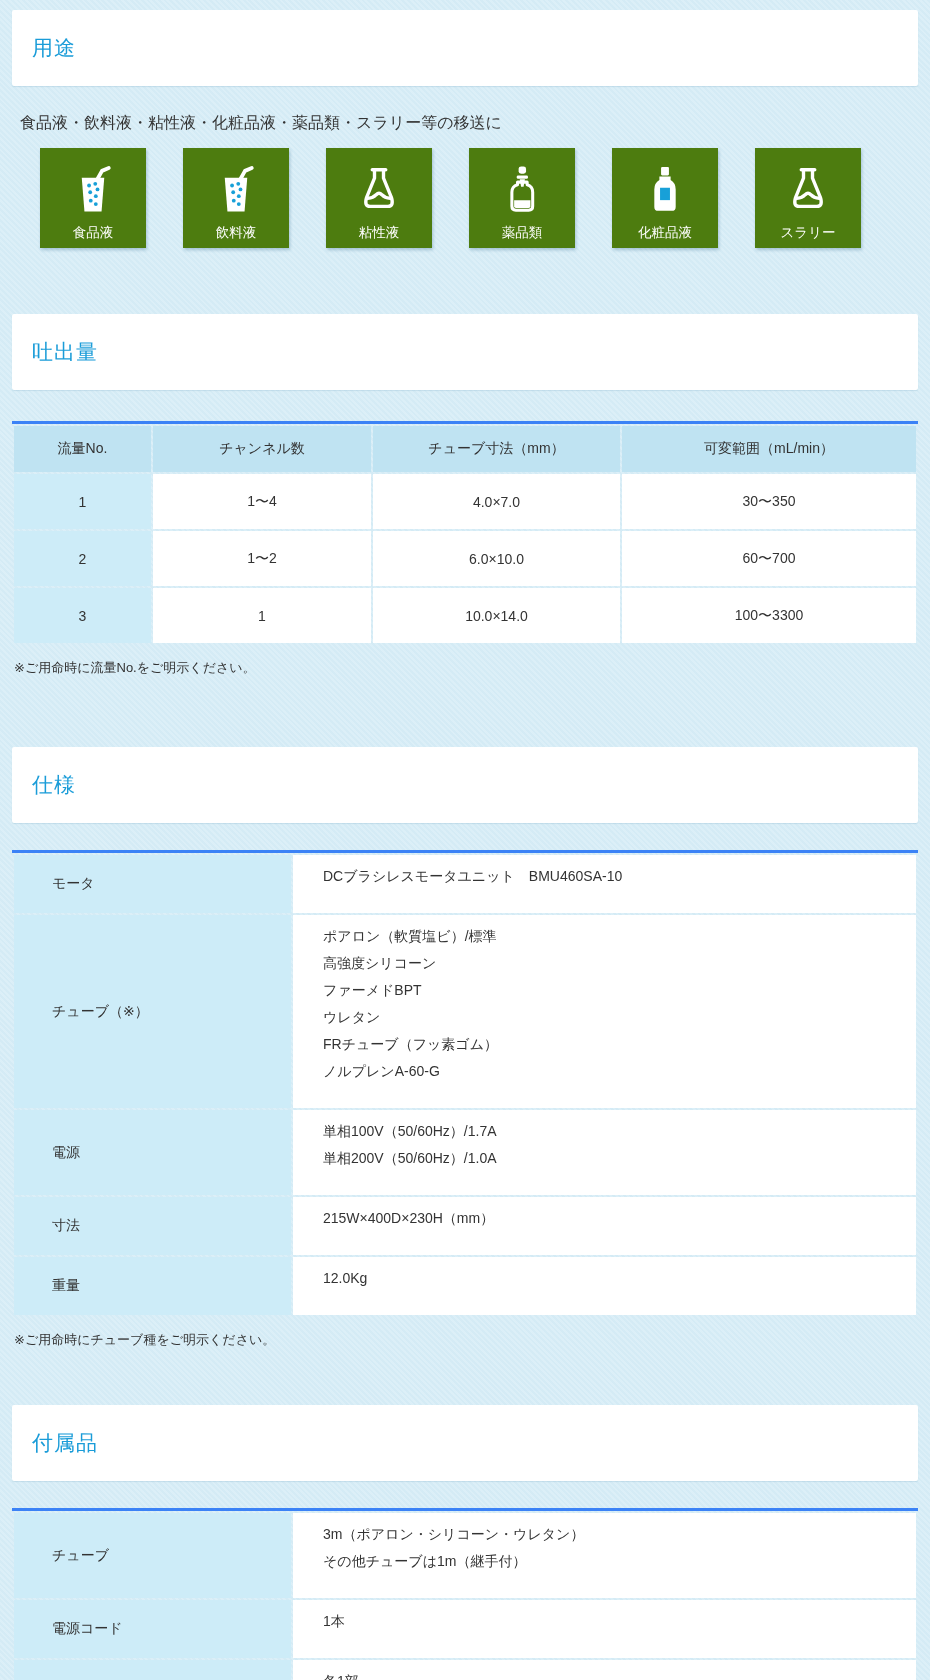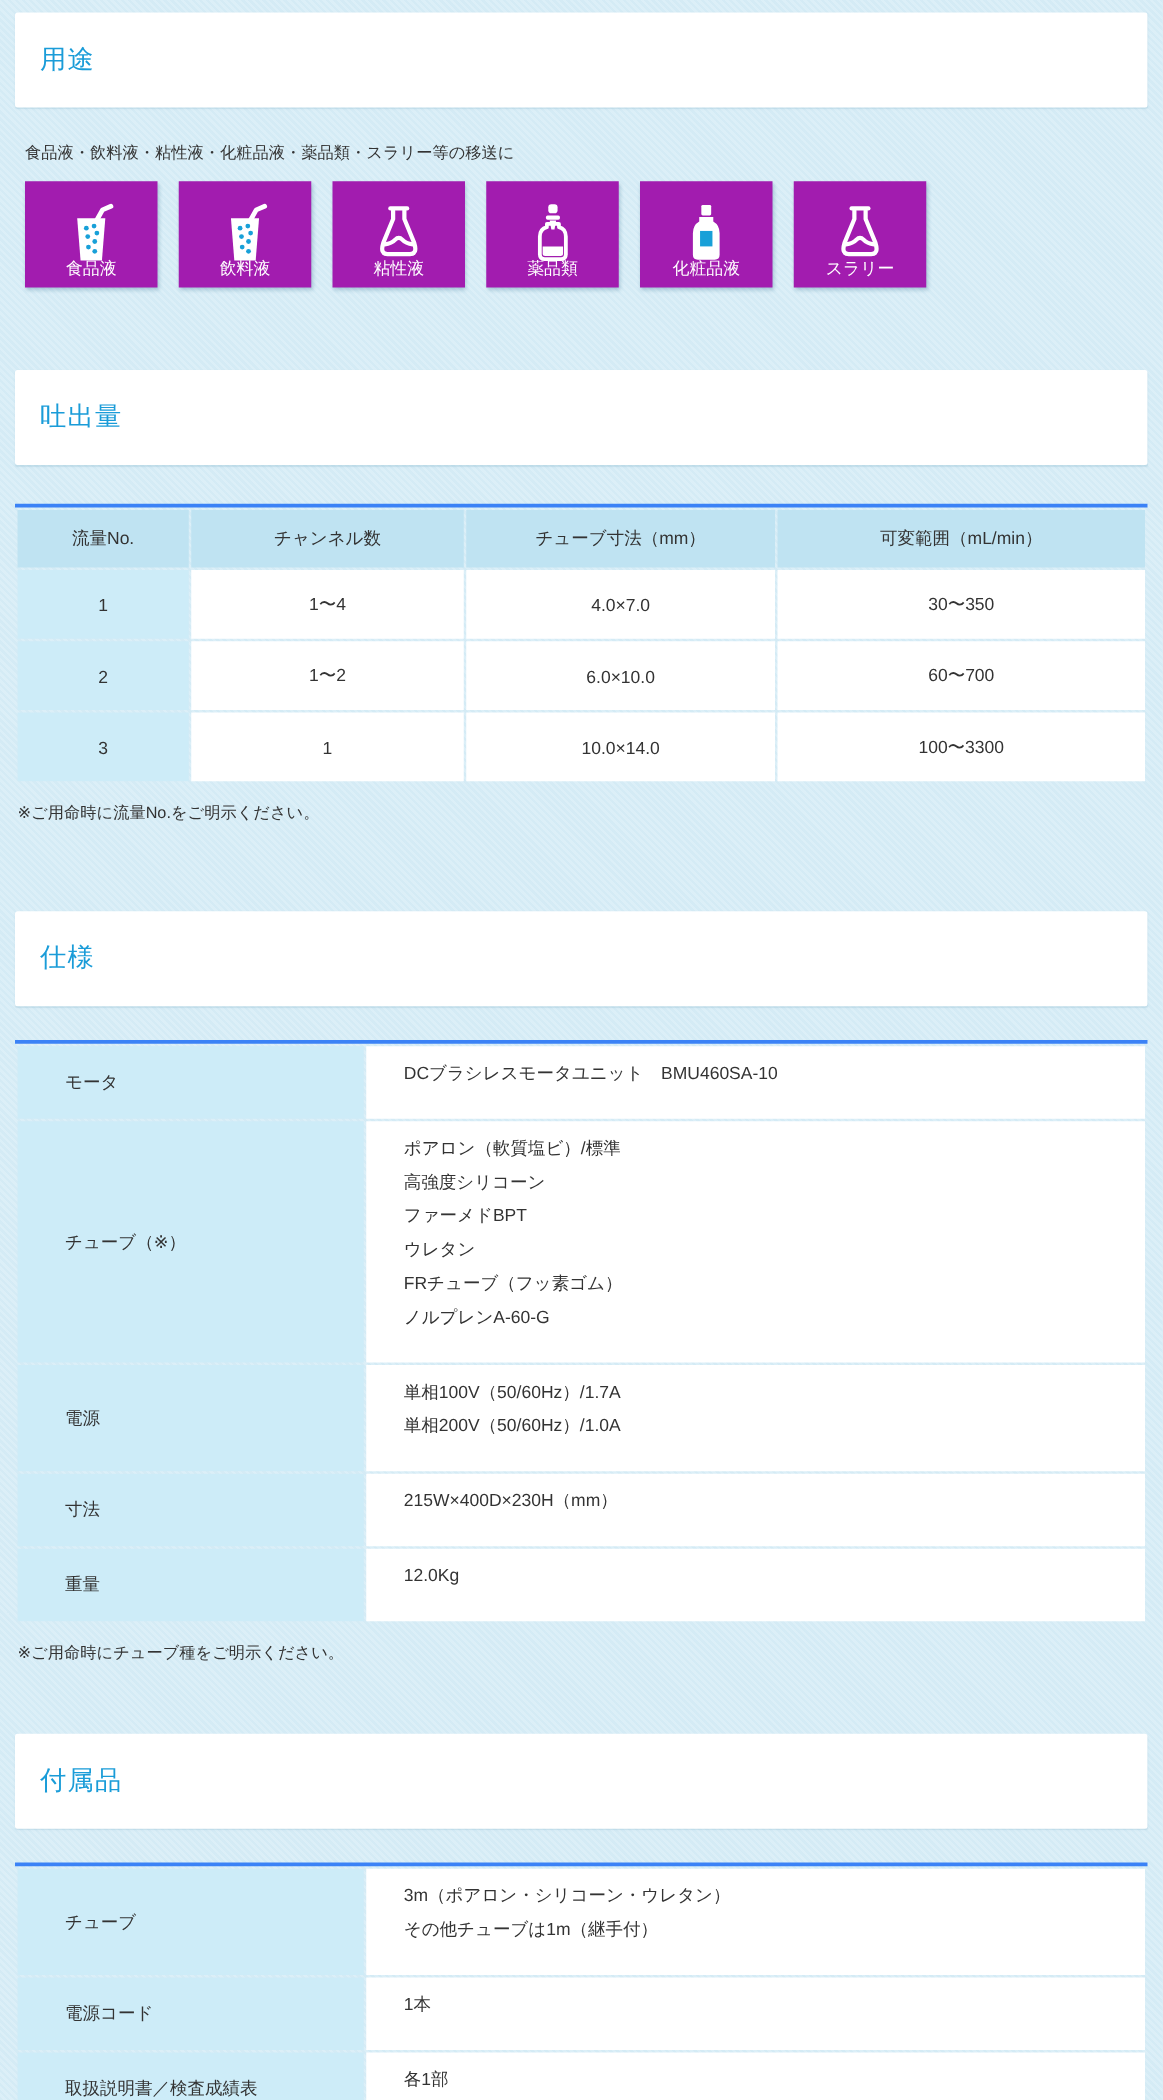--- a/index.html
+++ b/index.html
@@ -24,35 +24,36 @@
   }
   .section-title{
     color:#1a9cd8;
     font-size:21px;
     letter-spacing:1px;
   }
 
   
   .intro{
     margin:27px 0 0 8px;
-    font-size:13px;
+    font-size:16px;
   }
 
   
   .tiles{
     display:flex;
     gap:17px;
     margin:14px 0 0 8px;
   }
   .tile{
-    width:106px;height:85px;
-    background:#a21caf;
+    width:106px;height:100px;
+    background:#4d7c0f;
     position:relative;
     box-shadow:1px 2px 3px rgba(30,90,125,.28);
     flex:0 0 auto;
+    margin-left:20px;
   }
   .tile svg{
     display:block;
     margin:14px auto 0 auto;
     width:54px;height:56px;
   }
   .tile-label{
     position:absolute;
     left:0;right:0;bottom:6px;
     text-align:center;

